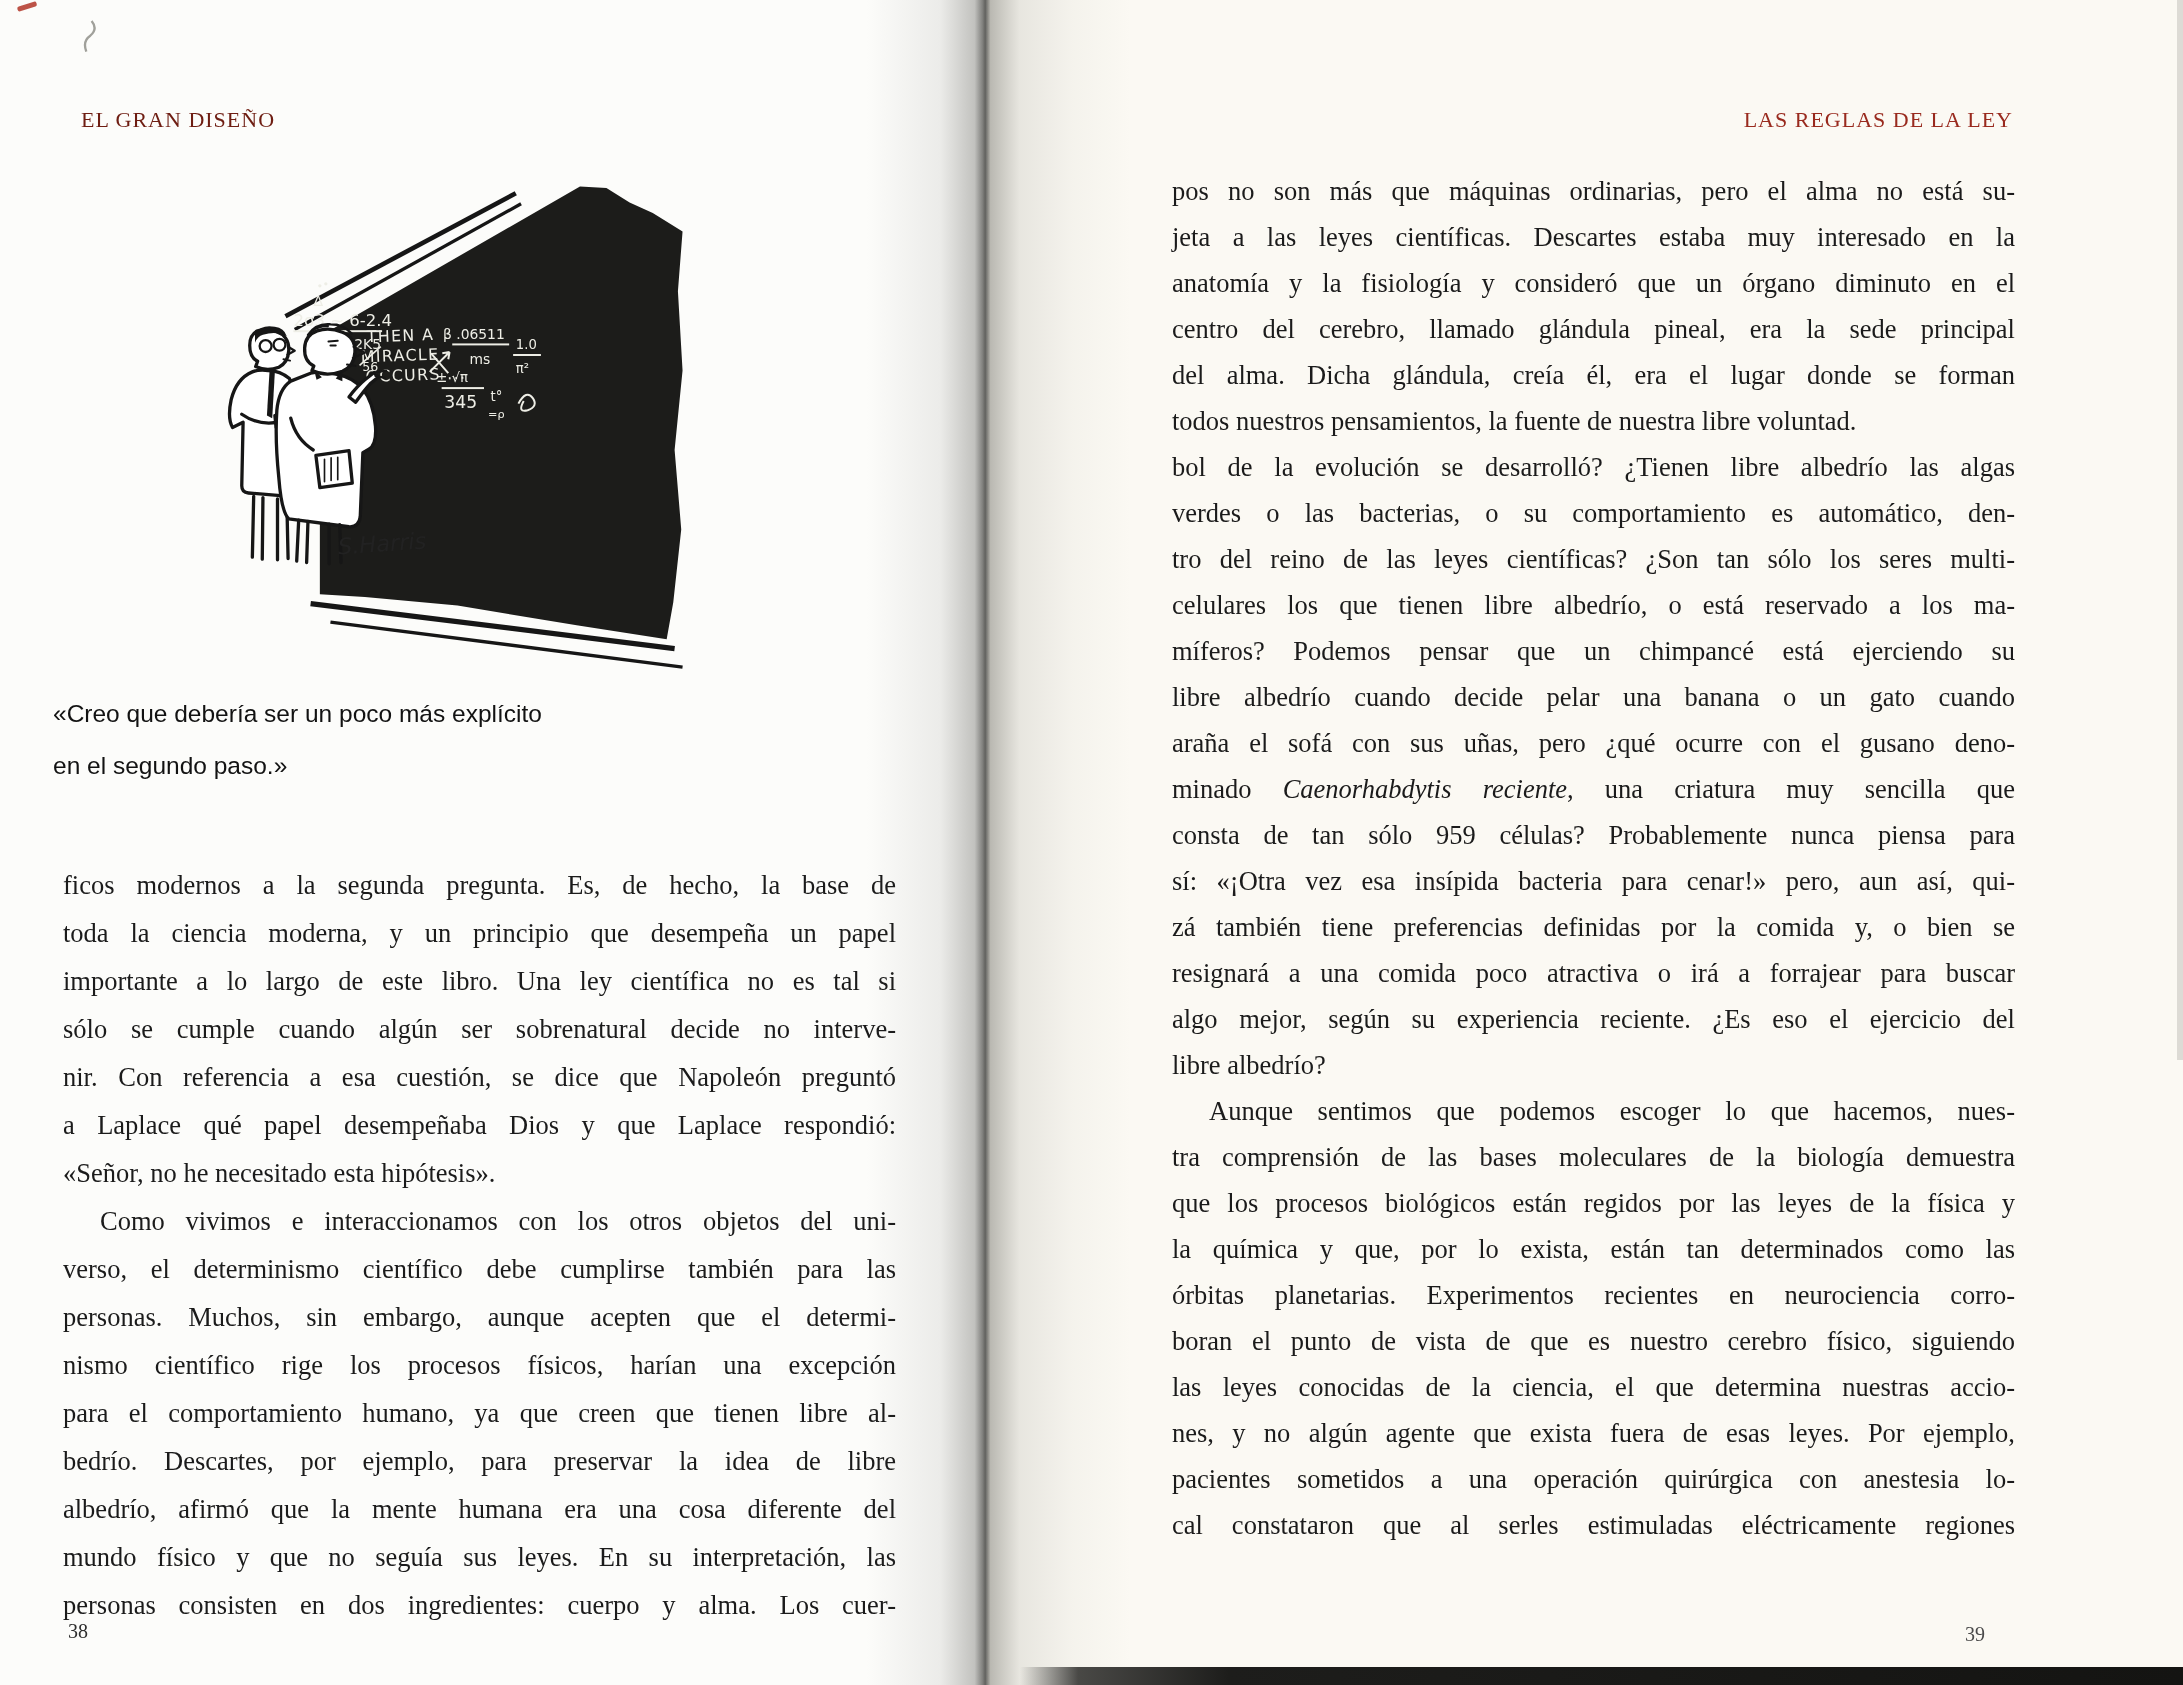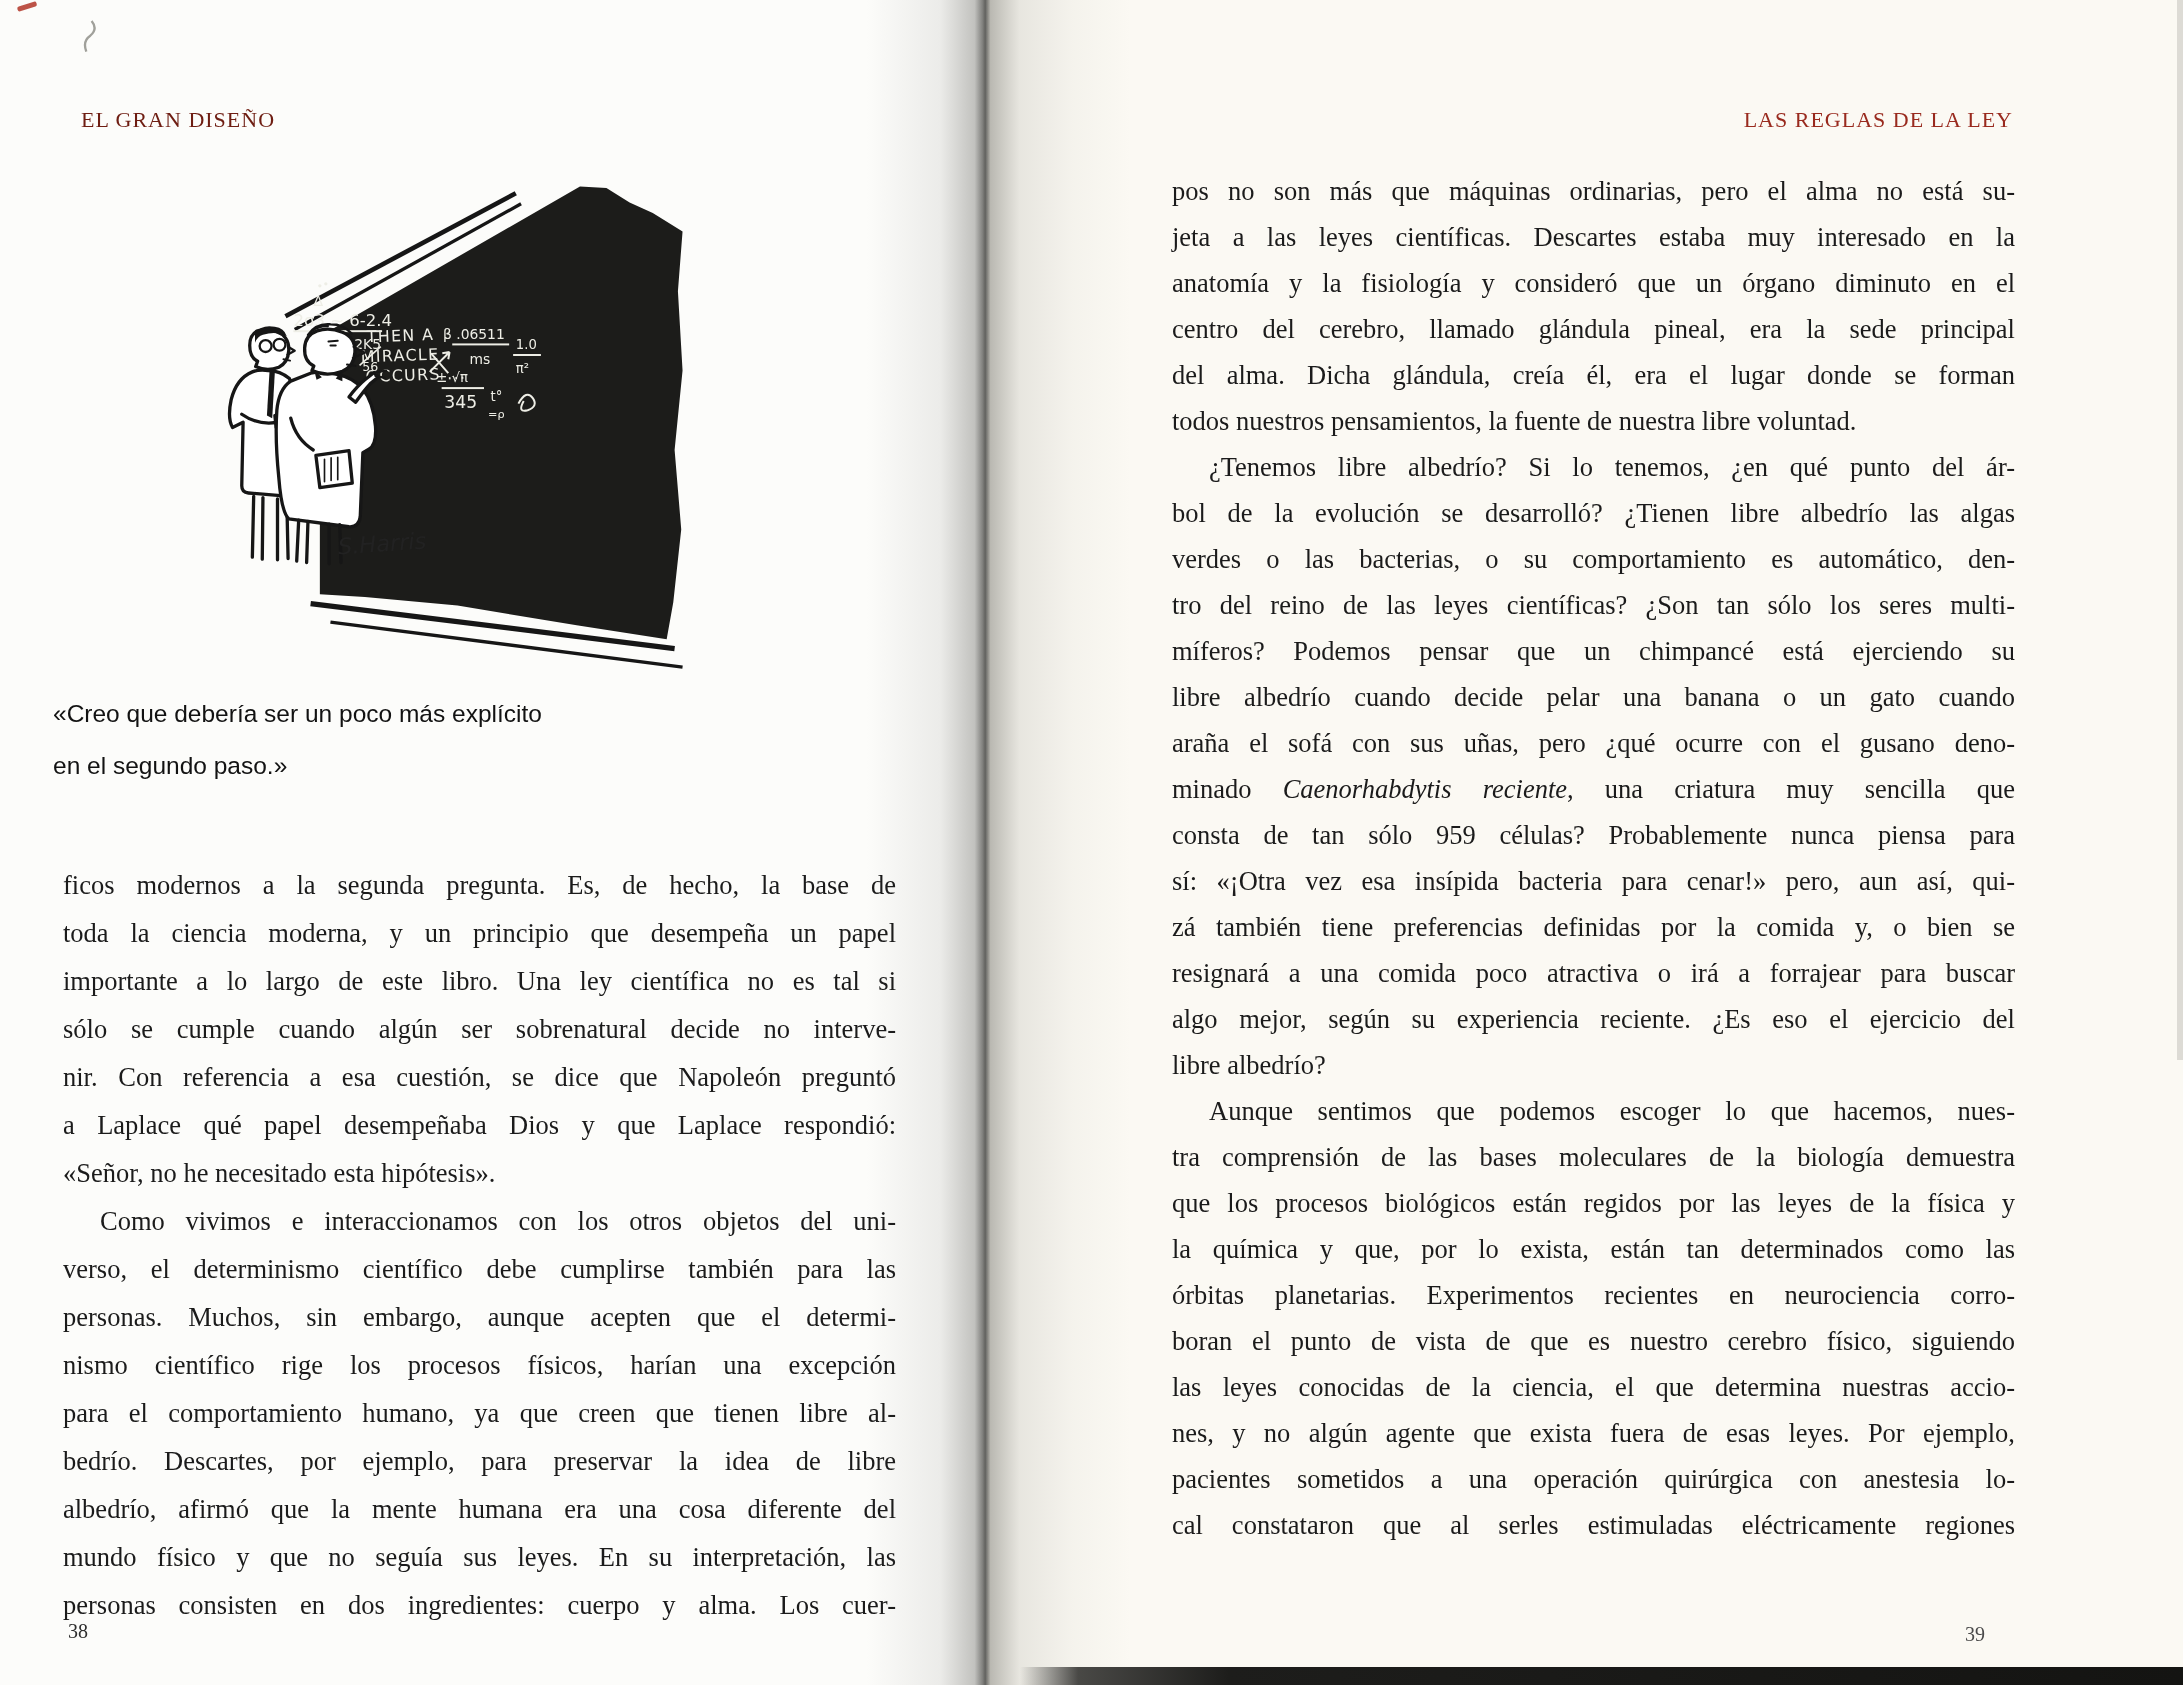--- a/index.html
+++ b/index.html
@@ -175,24 +175,24 @@
       <div class="line">mundo físico y que no seguía sus leyes. En su interpretación, las</div>
       <div class="line">personas consisten en dos ingredientes: cuerpo y alma. Los cuer-</div>
     </div>
   <div class="bodycol" id="right-lines">
       <div class="line">pos no son más que máquinas ordinarias, pero el alma no está su-</div>
       <div class="line">jeta a las leyes científicas. Descartes estaba muy interesado en la</div>
       <div class="line">anatomía y la fisiología y consideró que un órgano diminuto en el</div>
       <div class="line">centro del cerebro, llamado glándula pineal, era la sede principal</div>
       <div class="line">del alma. Dicha glándula, creía él, era el lugar donde se forman</div>
       <div class="line end">todos nuestros pensamientos, la fuente de nuestra libre voluntad.</div>
-      <div class="line indent">¿Tenemos libre albedrío? Si lo tenemos, ¿en qué punto del ár-</div>
       <div class="line">bol de la evolución se desarrolló? ¿Tienen libre albedrío las algas</div>
       <div class="line">verdes o las bacterias, o su comportamiento es automático, den-</div>
       <div class="line">tro del reino de las leyes científicas? ¿Son tan sólo los seres multi-</div>
+      <div class="line">celulares los que tienen libre albedrío, o está reservado a los ma-</div>
       <div class="line">míferos? Podemos pensar que un chimpancé está ejerciendo su</div>
       <div class="line">libre albedrío cuando decide pelar una banana o un gato cuando</div>
       <div class="line">araña el sofá con sus uñas, pero ¿qué ocurre con el gusano deno-</div>
       <div class="line"><span>minado </span><em>Caenorhabdytis reciente</em><span>, una criatura muy sencilla que</span></div>
       <div class="line">consta de tan sólo 959 células? Probablemente nunca piensa para</div>
       <div class="line">sí: «¡Otra vez esa insípida bacteria para cenar!» pero, aun así, qui-</div>
       <div class="line">zá también tiene preferencias definidas por la comida y, o bien se</div>
       <div class="line">resignará a una comida poco atractiva o irá a forrajear para buscar</div>
       <div class="line">algo mejor, según su experiencia reciente. ¿Es eso el ejercicio del</div>
       <div class="line end">libre albedrío?</div>

